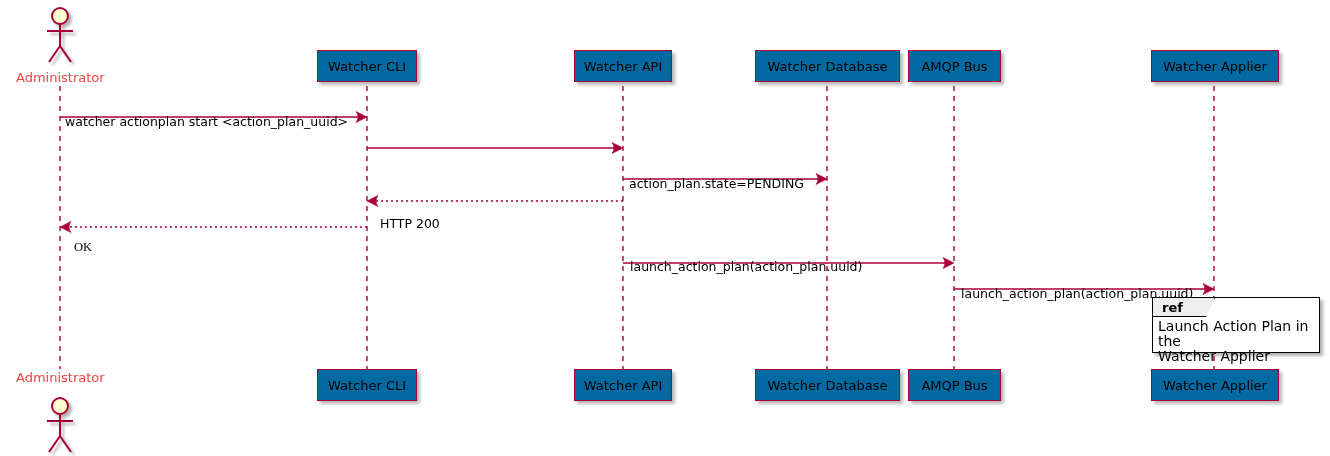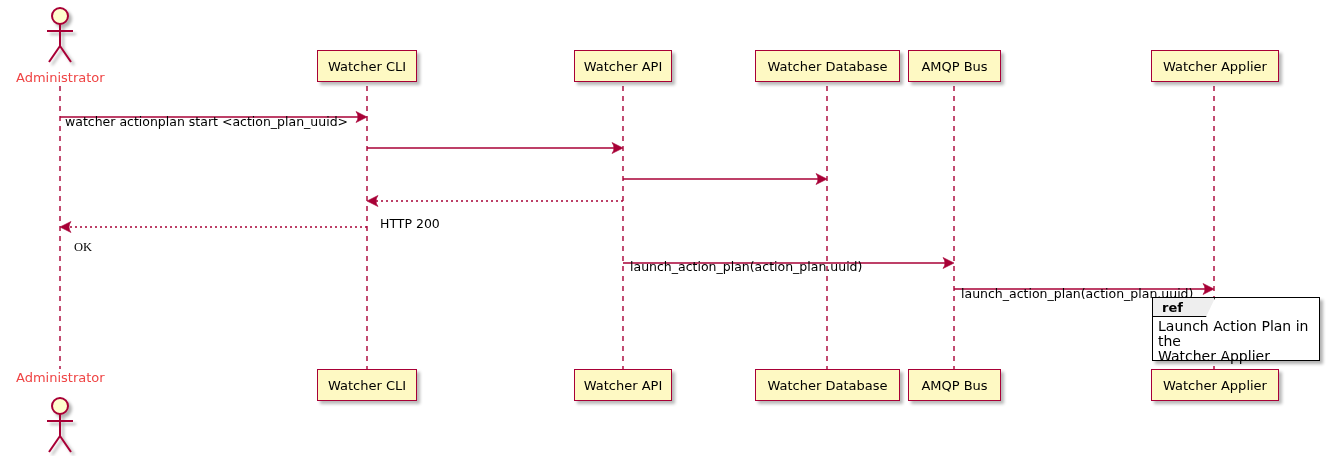--- a/index.html
+++ b/index.html
@@ -25,21 +25,21 @@
     position: absolute;
     font-family: "DejaVu Sans", sans-serif;
     font-size: 12.5px;
     color: #000000;
     white-space: nowrap;
     line-height: 14px;
     margin-top: 14px;
   }
   .participant-box {
     position: absolute;
-    background: #fef9c3;
+    background: #0369a1;
     border: 1.5px solid #A80036;
     box-shadow: 3px 3px 3px rgba(0,0,0,0.28);
     display: flex;
     align-items: center;
     justify-content: center;
     box-sizing: border-box;
   }
   .participant-label {
     font-family: "DejaVu Sans", sans-serif;
     font-size: 13px;
@@ -172,24 +172,25 @@
       <div class="participant-box" style="left: 755px; top: 369px; width: 145px; height: 32px;">
         <span class="participant-label">Watcher Database</span>
       </div>
       <div class="participant-box" style="left: 908px; top: 369px; width: 93px; height: 32px;">
         <span class="participant-label">AMQP Bus</span>
       </div>
       <div class="participant-box" style="left: 1151px; top: 369px; width: 128px; height: 32px;">
         <span class="participant-label">Watcher Applier</span>
       </div>
       <div class="msg-label" style="left: 65px; top: 101px;">watcher actionplan start &lt;action_plan_uuid&gt;</div>
+      <div class="msg-label" style="left: 629px; top: 163px;">action_plan.state=PENDING</div>
       <div class="msg-label" style="left: 380px; top: 203px;">HTTP 200</div>
       <div class="msg-label" style="left: 74px; top: 226px; font-family: Liberation Serif, serif;">OK</div>
       <div class="msg-label" style="left: 630px; top: 246px;">launch_action_plan(action_plan.uuid)</div>
       <div class="msg-label" style="left: 961px; top: 273px;">launch_action_plan(action_plan.uuid)</div>
-      <div class="ref-box" style="left: 1152px; top: 297px; width: 168px; height: 64px; padding-left: 10px;">
+      <div class="ref-box" style="left: 1152px; top: 297px; width: 168px; height: 56px; padding-left: 10px;">
         <div class="ref-tab" style="width: 62px; height: 19px; clip-path: polygon(0px 0px, 100% 0px, calc(100% - 9px) 100%, 0px 100%);"></div>
         <div class="ref-tab-label" style="left: 9px; top: 2px;">ref</div>
         <div class="ref-body" style="left: 5px; top: 21px;">Launch Action Plan in the
 Watcher Applier</div>
       </div>
     </div>
 </div>
 
 </body></html>

